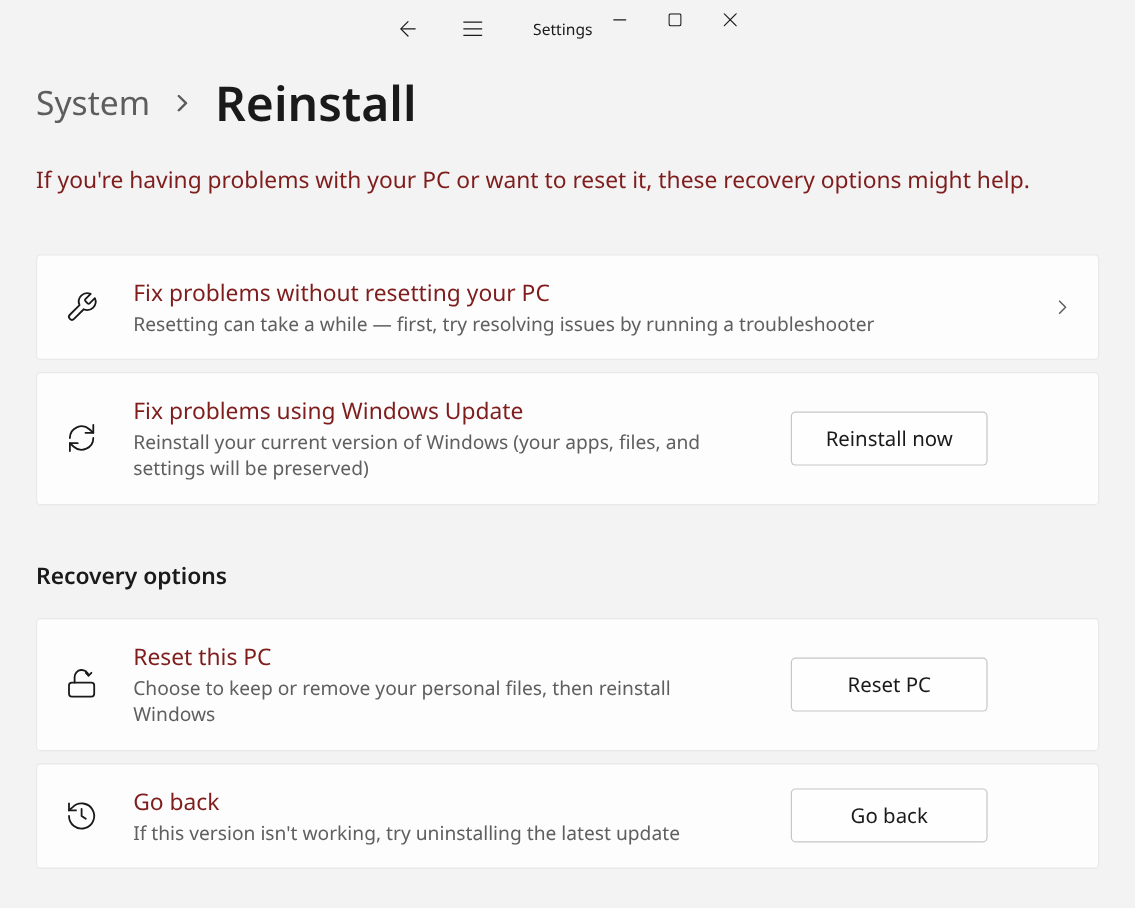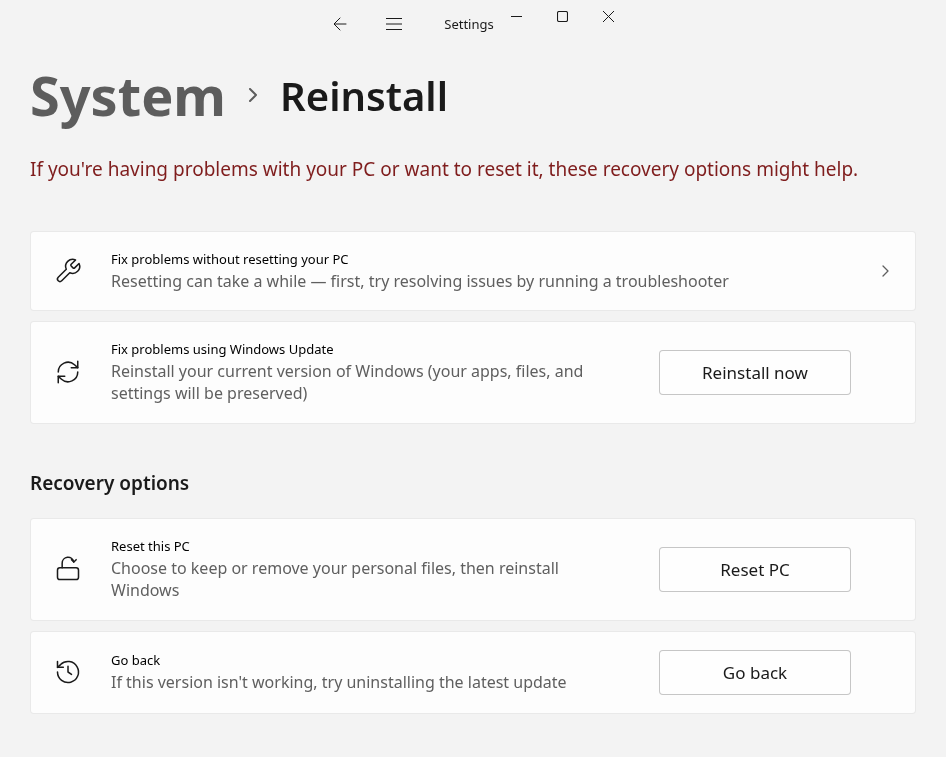--- a/index.html
+++ b/index.html
@@ -58,22 +58,22 @@
       padding: 0 30px;
     }
     .breadcrumb {
       display: flex;
       align-items: center;
       margin-top: 10px;
       margin-bottom: 24px;
       gap: 20px;
     }
     .bc-system {
-      font-size: 54px;
-      font-weight: 700;
+      font-size: 28px;
+      font-weight: 400;
       color: #5d5d5d;
     }
     .bc-chevron {
       color: #5d5d5d;
       display: flex;
       align-items: center;
     }
     .bc-recovery {
       font-size: 40px;
       font-weight: 600;
@@ -107,23 +107,23 @@
       align-items: center;
       justify-content: center;
       flex-shrink: 0;
       color: #1a1a1a;
     }
     .card-body {
       flex: 1;
       min-width: 0;
     }
     .card-title {
-      font-size: 13px;
+      font-size: 19px;
       font-weight: 400;
-      color: #000000;
+      color: #7f1d1d;
       margin-bottom: 2px;
     }
     .card-desc {
       font-size: 16px;
       color: #5f5f5f;
       line-height: 1.4;
     }
     .card-action {
       flex-shrink: 0;
     }
@@ -131,21 +131,21 @@
       flex-shrink: 0;
       color: #5f5f5f;
       display: flex;
       align-items: center;
     }
     .action-btn {
       background: #fefefe;
       border: 1px solid rgba(0,0,0,0.22);
       border-radius: 4px;
       padding: 10px 0;
-      width: 192px;
+      width: 164px;
       font-size: 17px;
       color: #1a1a1a;
       font-family: inherit;
       cursor: pointer;
       text-align: center;
     }
     .section-heading {
       font-size: 19px;
       font-weight: 600;
       color: #1a1a1a;

